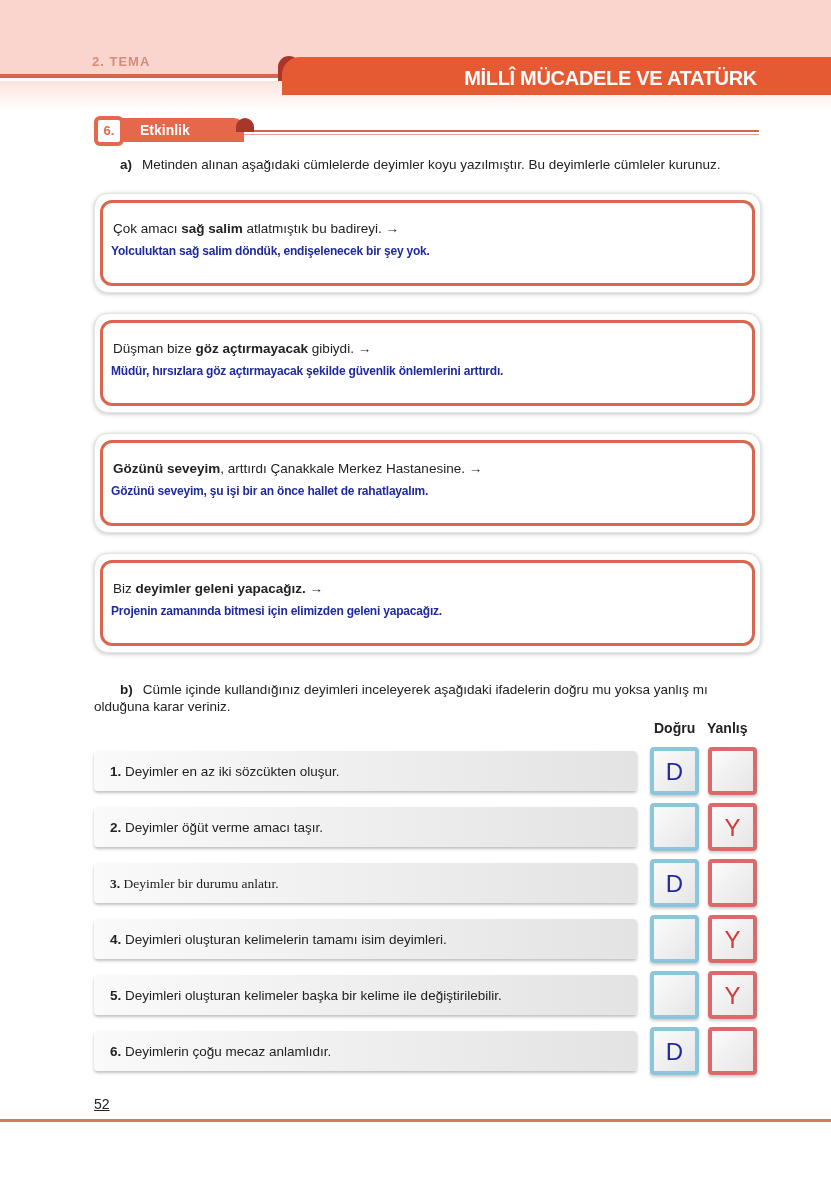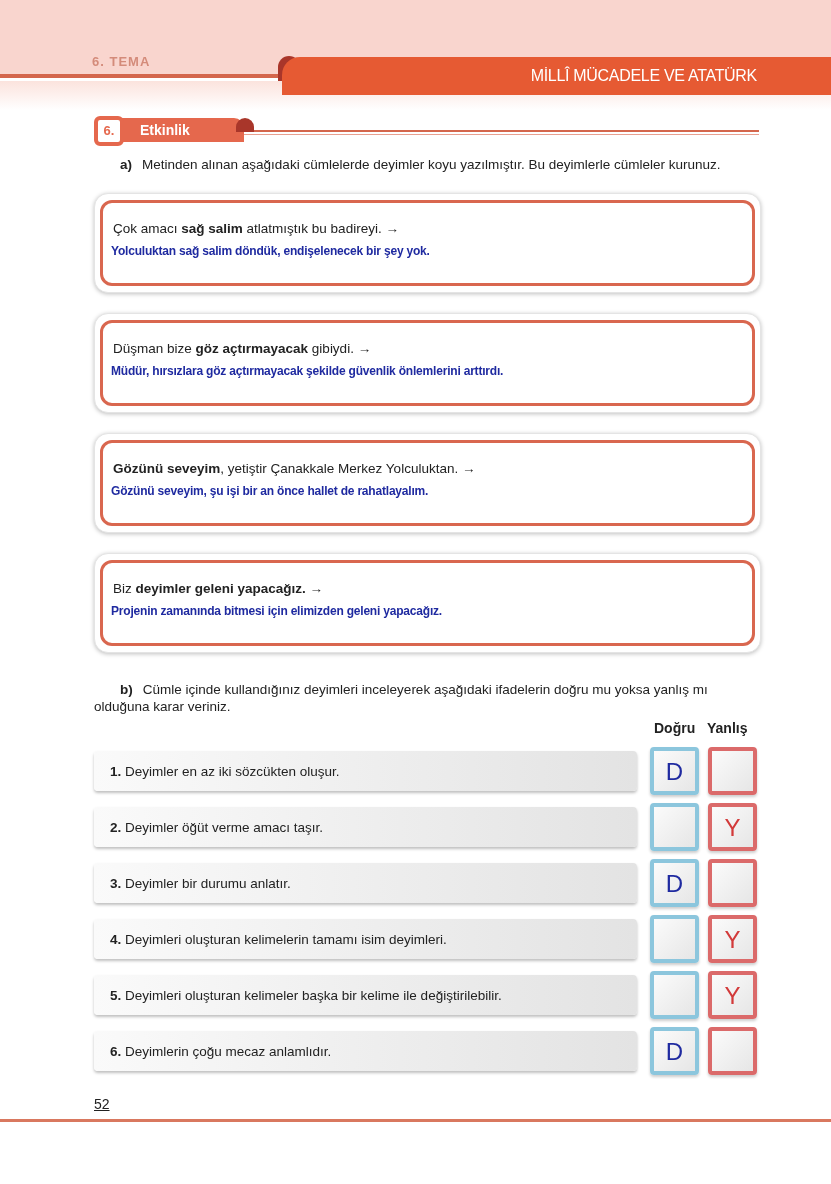--- a/index.html
+++ b/index.html
@@ -7,21 +7,21 @@
   body { position: relative; font-family: "Liberation Sans", sans-serif; color: #222; }
 
   
   .hdr-bg { position: absolute; left: 0; top: 0; width: 831px; height: 80px; background: #f9d5ce; }
   .hdr-fade { position: absolute; left: 0; top: 80px; width: 831px; height: 30px; background: linear-gradient(#fbe2dc, #ffffff); }
   .hdr-line { position: absolute; left: 0; top: 74px; width: 300px; height: 4px; background: #d4664c; }
   .hdr-line2 { position: absolute; left: 0; top: 78px; width: 300px; height: 3px; background: #ffffff; }
   .tema { position: absolute; left: 92px; top: 54px; font-size: 13px; font-weight: bold; color: #c8735f; letter-spacing: 1px; opacity: .75; }
   .hdr-tab { position: absolute; left: 282px; top: 57px; width: 549px; height: 38px; background: #e65a33; border-radius: 18px 0 0 0; }
   .hdr-tab-curl { position: absolute; left: 278px; top: 56px; width: 22px; height: 25px; background: #a9362a; border-radius: 14px 14px 0 0; }
-  .hdr-title { position: absolute; right: 74px; top: 67px; font-size: 16px; font-weight: normal; color: #ffffff; letter-spacing: -0.3px; }
+  .hdr-title { position: absolute; right: 74px; top: 67px; font-size: 20px; font-weight: bold; color: #ffffff; letter-spacing: -0.3px; }
 
   
   .sec-line { position: absolute; left: 240px; top: 130px; width: 519px; height: 2px; background: #d4664c; }
   .sec-line2 { position: absolute; left: 240px; top: 134px; width: 519px; height: 1px; background: #e8a090; }
   .sec-tab { position: absolute; left: 112px; top: 118px; width: 132px; height: 24px; background: #e5684d; border-radius: 0 10px 0 0; }
   .sec-curl { position: absolute; left: 236px; top: 118px; width: 18px; height: 14px; background: #a9362a; border-radius: 10px 10px 0 0; }
   .sec-num { position: absolute; left: 94px; top: 116px; width: 30px; height: 30px; background: #fff; border: 4px solid #e5684d; border-radius: 6px; font-size: 13px; font-weight: bold; color: #e5684d; text-align: center; line-height: 22px; }
   .sec-label { position: absolute; left: 140px; top: 122px; font-size: 14px; font-weight: bold; color: #ffffff; }
 
   .instr { position: absolute; left: 120px; top: 157px; font-size: 13.5px; color: #222; }
@@ -50,21 +50,21 @@
   .page-num { position: absolute; left: 94px; top: 1096px; font-size: 14px; color: #222; text-decoration: underline; }
   .foot-line { position: absolute; left: 0; top: 1119px; width: 831px; height: 3px; background: #d9785f; }
 </style>
 </head>
 <body>
 
 <div class="hdr-bg"></div>
 <div class="hdr-fade"></div>
 <div class="hdr-line"></div>
 <div class="hdr-line2"></div>
-<div class="tema">6. TEMA</div>
+<div class="tema">2. TEMA</div>
 <div class="hdr-tab-curl"></div>
 <div class="hdr-tab"></div>
 <div class="hdr-title">MİLLÎ MÜCADELE VE ATATÜRK</div>
 
 <div class="sec-line"></div>
 <div class="sec-line2"></div>
 <div class="sec-tab"></div>
 <div class="sec-curl"></div>
 <div class="sec-num">6.</div>
 <div class="sec-label">Etkinlik</div>
@@ -80,21 +80,21 @@
 </div>
 
 <div class="card" style="top:313px;">
   <div class="card-inner"></div>
   <div class="card-q"><span>Düşman bize </span><b>göz açtırmayacak</b><span> gibiydi. →</span></div>
   <div class="card-a">Müdür, hırsızlara göz açtırmayacak şekilde güvenlik önlemlerini arttırdı.</div>
 </div>
 
 <div class="card" style="top:433px;">
   <div class="card-inner"></div>
-  <div class="card-q"><span></span><b>Gözünü seveyim</b><span>, yetiştir Çanakkale Merkez Yolculuktan. →</span></div>
+  <div class="card-q"><span></span><b>Gözünü seveyim</b><span>, arttırdı Çanakkale Merkez Hastanesine. →</span></div>
   <div class="card-a">Gözünü seveyim, şu işi bir an önce hallet de rahatlayalım.</div>
 </div>
 
 <div class="card" style="top:553px;">
   <div class="card-inner"></div>
   <div class="card-q"><span>Biz </span><b>deyimler geleni yapacağız.</b><span> →</span></div>
   <div class="card-a">Projenin zamanında bitmesi için elimizden geleni yapacağız.</div>
 </div>
 
 <div class="instr-b"><span class="ind"></span><b>b)</b><span>Cümle içinde kullandığınız deyimleri inceleyerek aşağıdaki ifadelerin doğru mu yoksa yanlış mı olduğuna karar veriniz.</span></div>
@@ -106,21 +106,21 @@
 </div>
 <div class="box box-d" style="top:747px;">D</div>
 <div class="box box-y" style="top:747px;"></div>
 
 <div class="tf-row" style="top:807px;">
   <div class="tf-text"><b>2.</b><span> Deyimler öğüt verme amacı taşır.</span></div>
 </div>
 <div class="box box-d" style="top:803px;"></div>
 <div class="box box-y" style="top:803px;">Y</div>
 
-<div class="tf-row" style="top:863px;">
+<div class="tf-row" style="top:863px;font-family:Liberation Serif, serif;">
   <div class="tf-text"><b>3.</b><span> Deyimler bir durumu anlatır.</span></div>
 </div>
 <div class="box box-d" style="top:859px;">D</div>
 <div class="box box-y" style="top:859px;"></div>
 
 <div class="tf-row" style="top:919px;">
   <div class="tf-text"><b>4.</b><span> Deyimleri oluşturan kelimelerin tamamı isim deyimleri.</span></div>
 </div>
 <div class="box box-d" style="top:915px;"></div>
 <div class="box box-y" style="top:915px;">Y</div>

